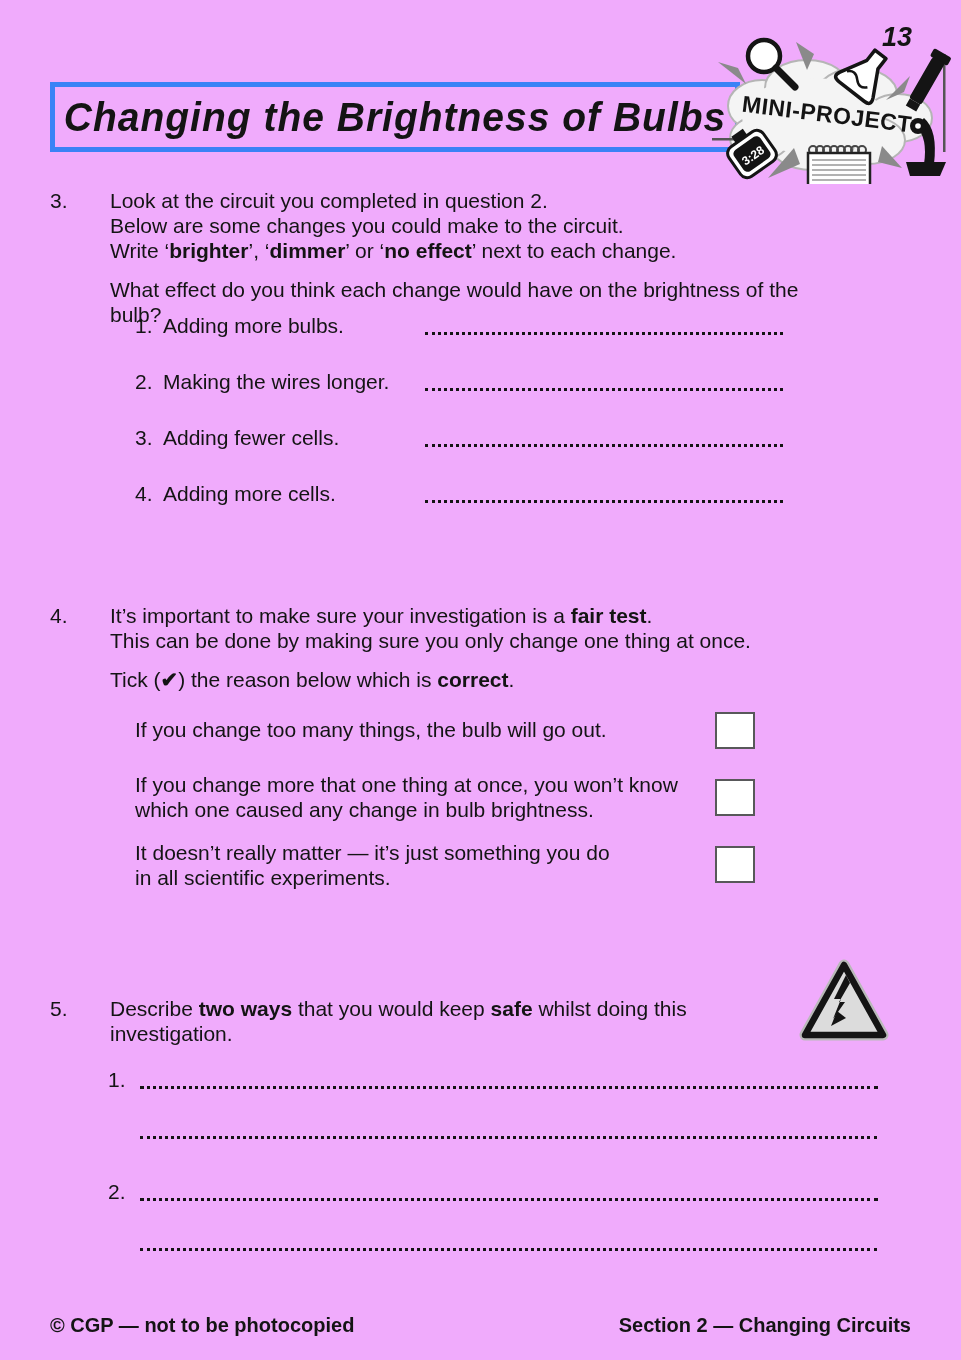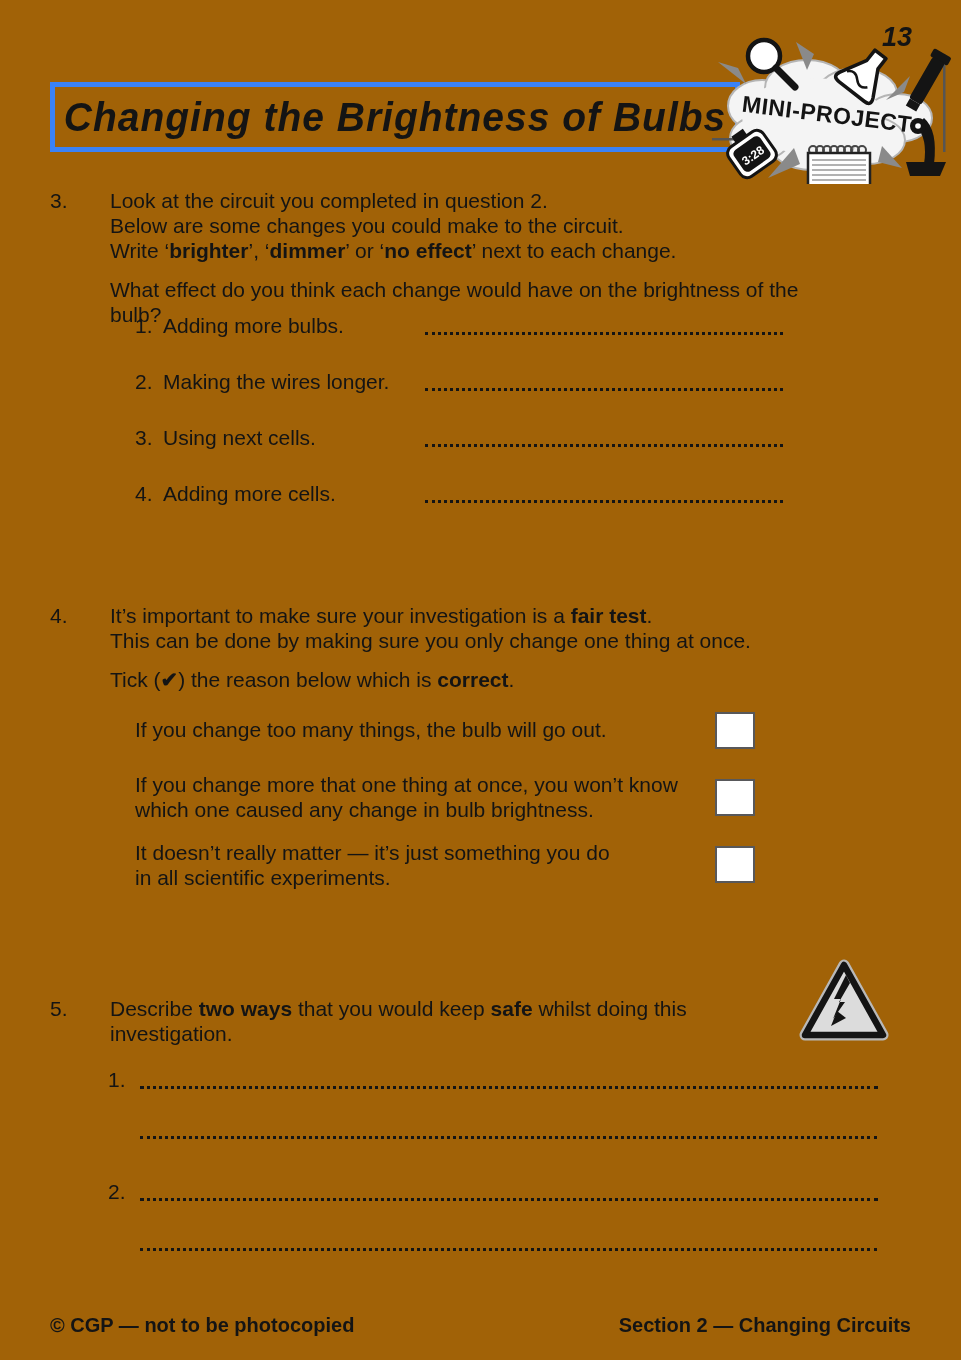--- a/index.html
+++ b/index.html
@@ -1,17 +1,17 @@
 <!DOCTYPE html>
 <html><head>
 <meta charset="utf-8">
 <style>
   html,body{margin:0;padding:0;background:#e8e8e8;}
   .page{
-    position:relative;width:961px;height:1360px;background:#a16207;
+    position:relative;width:961px;height:1360px;background:#f0abfc;
     font-family:"Liberation Sans",sans-serif;color:#141414;overflow:hidden;
     margin:0 auto;
   }
   .abs{position:absolute;}
   .line{font-size:21px;line-height:25px;}
   .b{font-weight:bold;}
   .pagenum{font-size:27px;font-weight:bold;font-style:italic;}
   .title-box{
     left:50px;top:82px;width:680px;height:60px;border:5px solid #3b82f6;
     display:flex;align-items:center;justify-content:center;
@@ -143,21 +143,21 @@
     <div class="item-row" style="margin-bottom:30px;">
       <div class="item-label">
           <span class="n">2.</span>
           <span>Making the wires longer.</span>
         </div>
       <div class="leader"></div>
     </div>
     <div class="item-row" style="margin-bottom:30px;">
       <div class="item-label">
           <span class="n">3.</span>
-          <span>Using next cells.</span>
+          <span>Adding fewer cells.</span>
         </div>
       <div class="leader"></div>
     </div>
     <div class="item-row">
       <div class="item-label">
           <span class="n">4.</span>
           <span>Adding more cells.</span>
         </div>
       <div class="leader"></div>
     </div>

